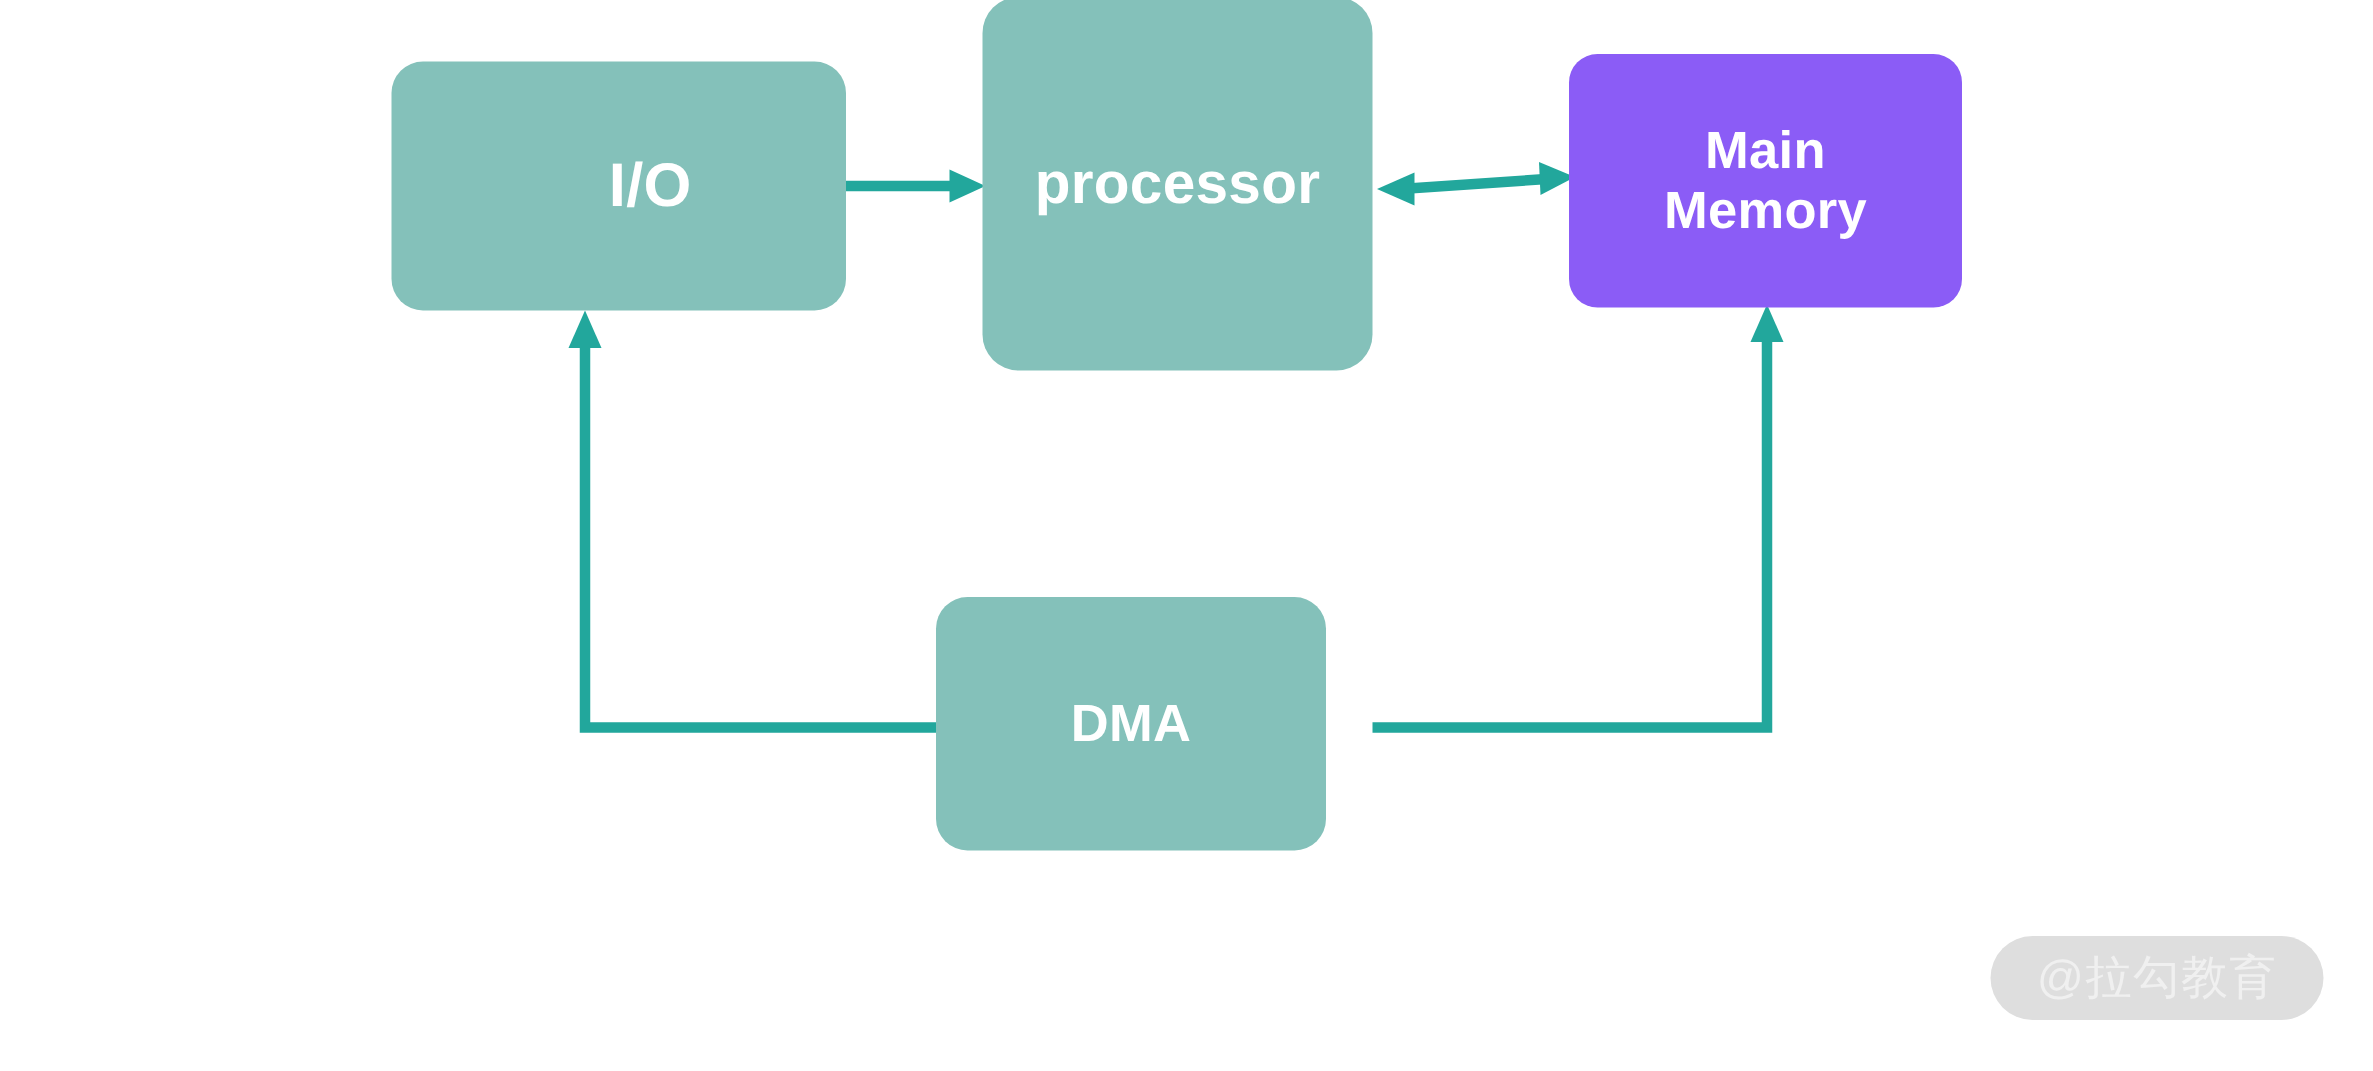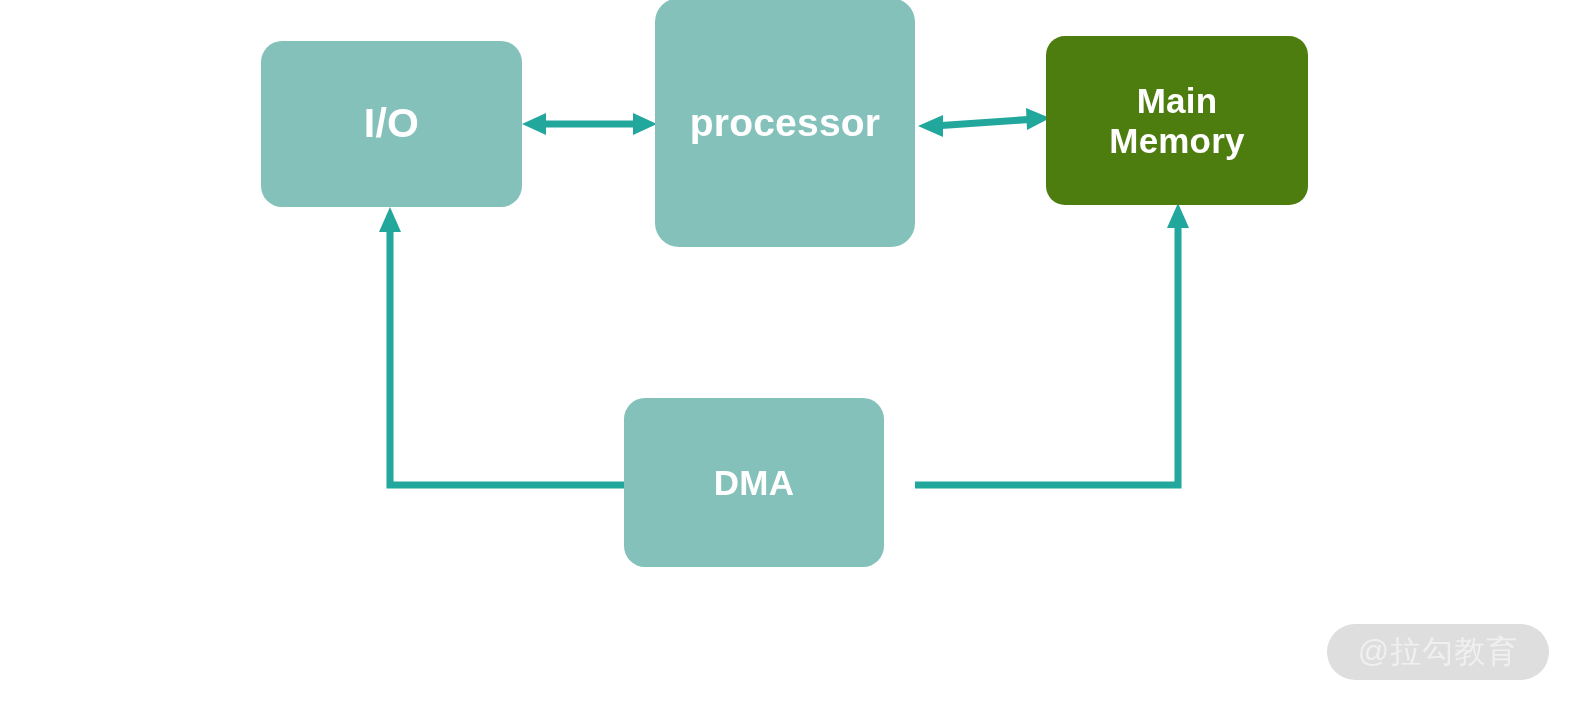--- a/index.html
+++ b/index.html
@@ -37,20 +37,21 @@
     letter-spacing: 0.2px;
     user-select: none;
   }
   .node-io {
     left: 261px;
     top: 41px;
     width: 261px;
     height: 166px;
     border-radius: 21px;
     font-size: 41px;
+    padding-left: 42px;
   }
   .node-processor {
     left: 655px;
     top: -2px;
     width: 260px;
     height: 249px;
     border-radius: 24px;
     font-size: 39px;
   }
   .node-memory {
@@ -122,21 +123,21 @@
   </svg>
 
   <div class="node-box node-io" style="background:#84c1ba;">
     <span class="node-label">I/O</span>
   </div>
 
   <div class="node-box node-processor" style="background:#84c1ba;">
     <span class="node-label">processor</span>
   </div>
 
-  <div class="node-box node-memory" style="background:#4d7c0f;">
+  <div class="node-box node-memory" style="background:#8b5cf6;">
     <span class="node-label">Main
 Memory</span>
   </div>
 
   <div class="node-box node-dma" style="background:#84c1ba;">
     <span class="node-label">DMA</span>
   </div>
 
   <div class="watermark">
     <span>@拉勾教育</span>

